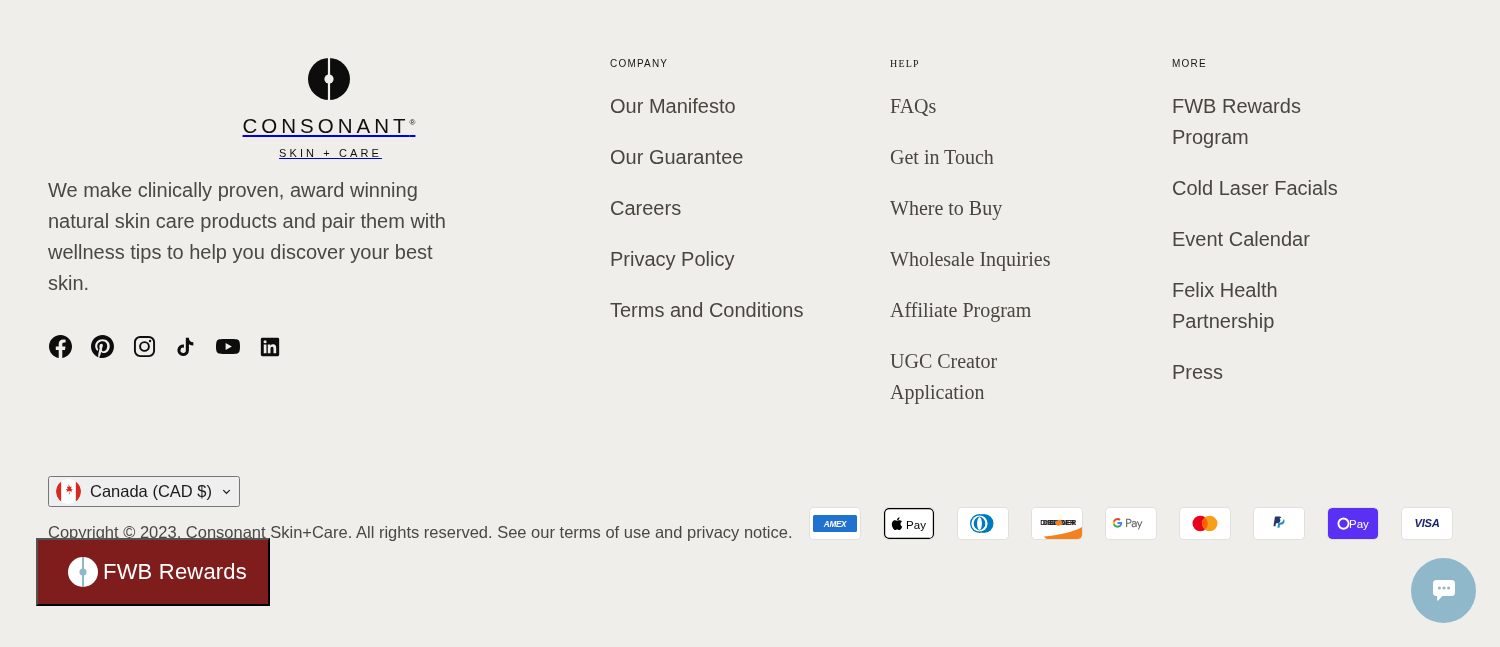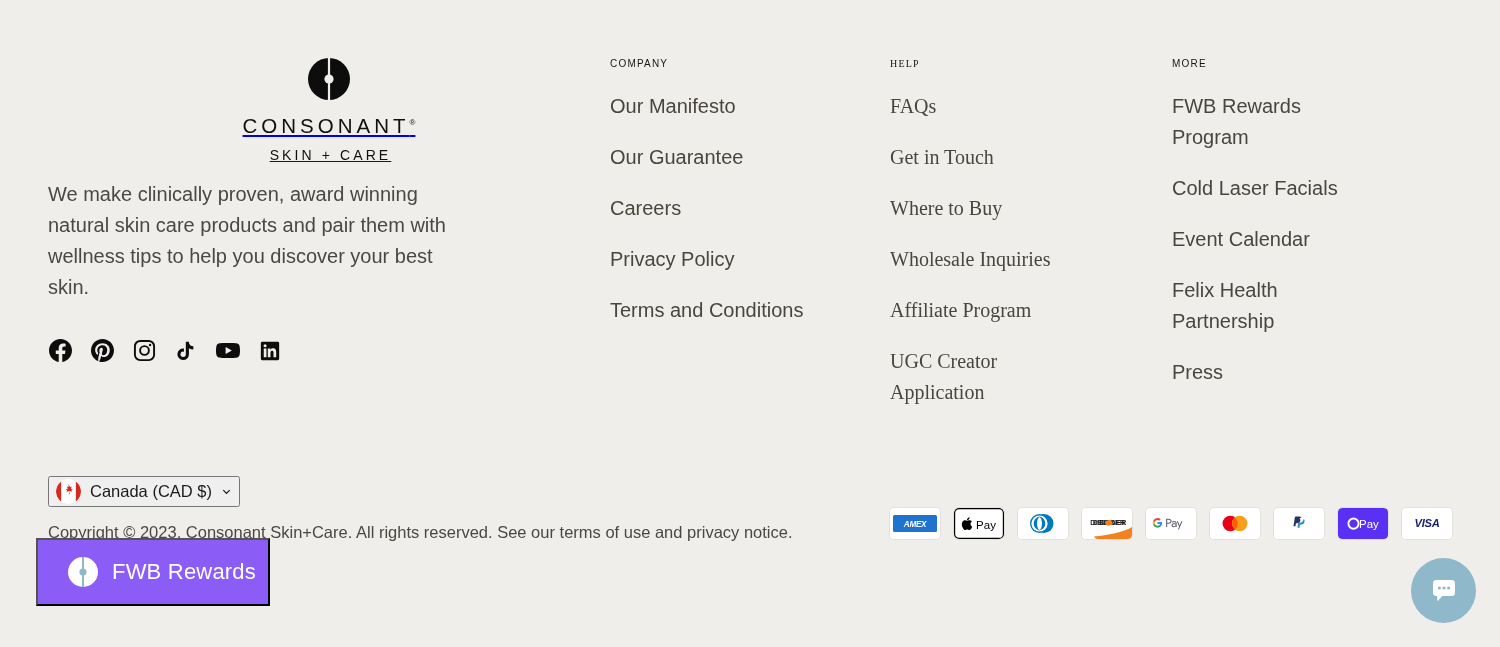--- a/index.html
+++ b/index.html
@@ -58,21 +58,21 @@
   }
   .logo-wordmark sup {
     font-size: 8px;
     vertical-align: super;
     letter-spacing: 0;
     top: -0.35em;
   }
   .logo-tagline {
     display: block;
     text-align: center;
-    font-size: 14px;
+    font-size: 11px;
     letter-spacing: 3.1px;
     color: #12100e;
     margin-top: 10px;
     white-space: nowrap;
     padding-left: 3px;
   }
 
   .brand-desc {
     margin: 16px 0 0 0;
     font-size: 20px;
@@ -166,44 +166,44 @@
   .legal a { color: #4a4844; text-decoration: none; cursor: pointer; }
   .legal .line2 { display: block; }
 
   
   .payments {
     position: absolute;
     right: 48px;
     top: 508px;
     display: flex;
     align-items: center;
-    gap: 14px;
+    gap: 24px;
   }
   .pay {
     width: 50px; height: 31px;
     border-radius: 4px;
     background: #ffffff;
     display: flex; align-items: center; justify-content: center;
     overflow: hidden;
     flex: none;
     box-shadow: 0 0 0 1px rgba(0,0,0,0.055);
   }
   .pay svg { display: block; }
 
   
   .rewards-widget {
     position: absolute;
     left: 36px;
     top: 538px;
     width: 234px;
     height: 68px;
-    background: #8b5cf6;
+    background: #7f1d1d;
     display: flex;
     align-items: center;
-    gap: 14px;
+    gap: 5px;
     padding-left: 30px;
     cursor: pointer;
     z-index: 20;
   }
   .rewards-icon { width: 30px; height: 30px; flex: none; display: block; }
   .rewards-label {
     color: #ffffff;
     font-size: 22px;
     letter-spacing: 0.2px;
     white-space: nowrap;

